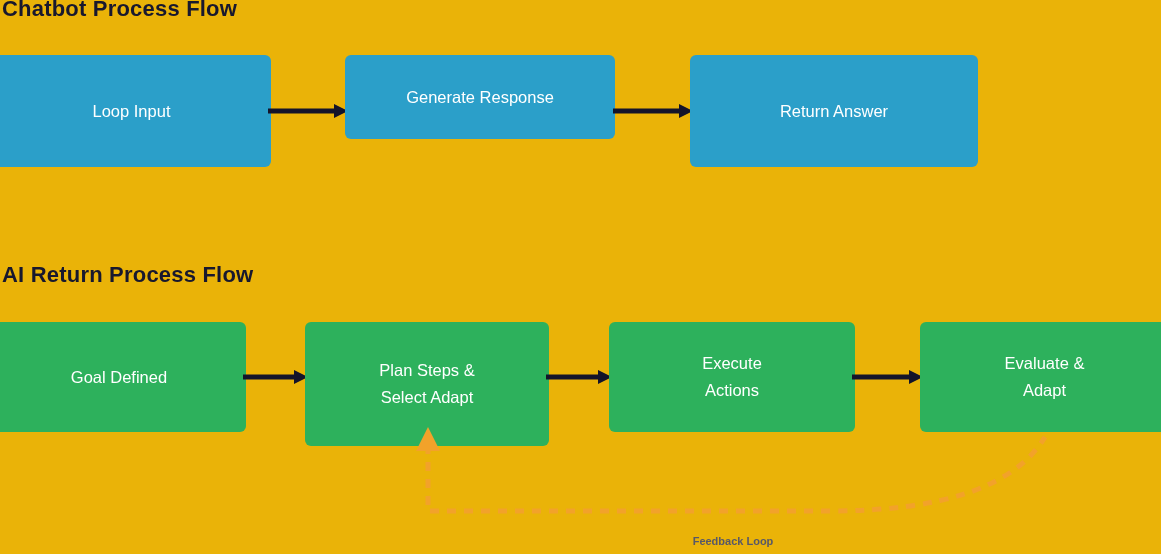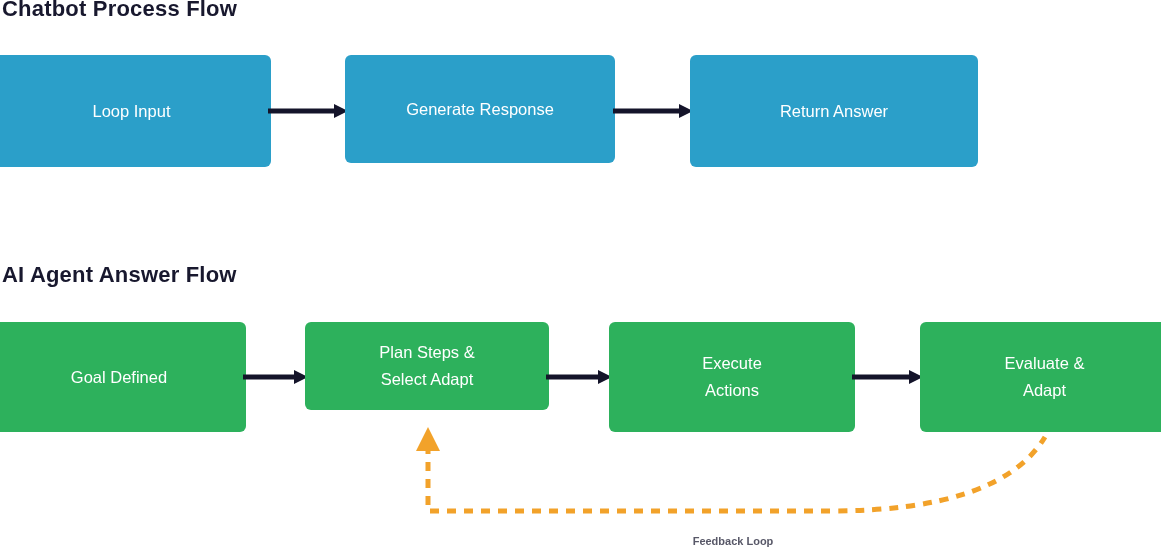--- a/index.html
+++ b/index.html
@@ -12,21 +12,21 @@
     width: 1161px;
     height: 554px;
     overflow: hidden;
     font-family: "Liberation Sans", sans-serif;
     position: relative;
   }
   #canvas {
     position: relative;
     width: 1161px;
     height: 554px;
-    background: #ffffff;
+    background: #eab308;
   }
 
   
   .section-title {
     position: absolute;
     font-size: 22px;
     font-weight: bold;
     color: #18182e;
     letter-spacing: .2px;
     white-space: nowrap;
@@ -48,26 +48,26 @@
     line-height: 27px;
     box-sizing: border-box;
     padding: 4px 8px;
   }
   .node.blue  { background: #2b9fc9; }
   .node.green { background: #2db15c; }
   .node .label { display: block; }
 
   
   #node-user-input        { left: -8px;  top: 55px;  width: 279px; height: 112px; }
-  #node-generate-response { left: 345px; top: 55px;  width: 270px; height: 108px; }
+  #node-generate-response { left: 345px; top: 55px;  width: 270px; height: 84px; }
   #node-return-answer     { left: 690px; top: 55px;  width: 288px; height: 112px; }
 
   
   #node-goal-defined  { left: -8px;  top: 322px; width: 254px; height: 110px; }
-  #node-plan-steps    { left: 305px; top: 322px; width: 244px; height: 88px; }
+  #node-plan-steps    { left: 305px; top: 322px; width: 244px; height: 124px; }
   #node-execute       { left: 609px; top: 322px; width: 246px; height: 110px; justify-content: center; }
   #node-evaluate      { left: 920px; top: 322px; width: 249px; height: 110px; }
 
   
   .arrow {
     position: absolute;
     height: 14px;
     display: block;
     overflow: visible;
   }
@@ -130,21 +130,21 @@
     <svg width="80" height="14" viewBox="0 0 80 14">
       <line x1="0" y1="7" x2="66" y2="7" stroke="#14142a" stroke-width="5"></line>
       <polygon points="66,0 80,7 66,14" fill="#14142a"></polygon>
     </svg>
   </div>
 
   <div class="node blue" id="node-return-answer">
     <span class="label">Return Answer</span>
   </div>
 
-  <div class="section-title" id="title-agent">AI Agent Answer Flow</div>
+  <div class="section-title" id="title-agent">AI Return Process Flow</div>
 
   <div class="node green" id="node-goal-defined">
     <span class="label">Goal Defined</span>
   </div>
 
   <div class="arrow" id="arrow-3">
     <svg width="65" height="14" viewBox="0 0 65 14">
       <line x1="0" y1="7" x2="51" y2="7" stroke="#14142a" stroke-width="5"></line>
       <polygon points="51,0 65,7 51,14" fill="#14142a"></polygon>
     </svg>

